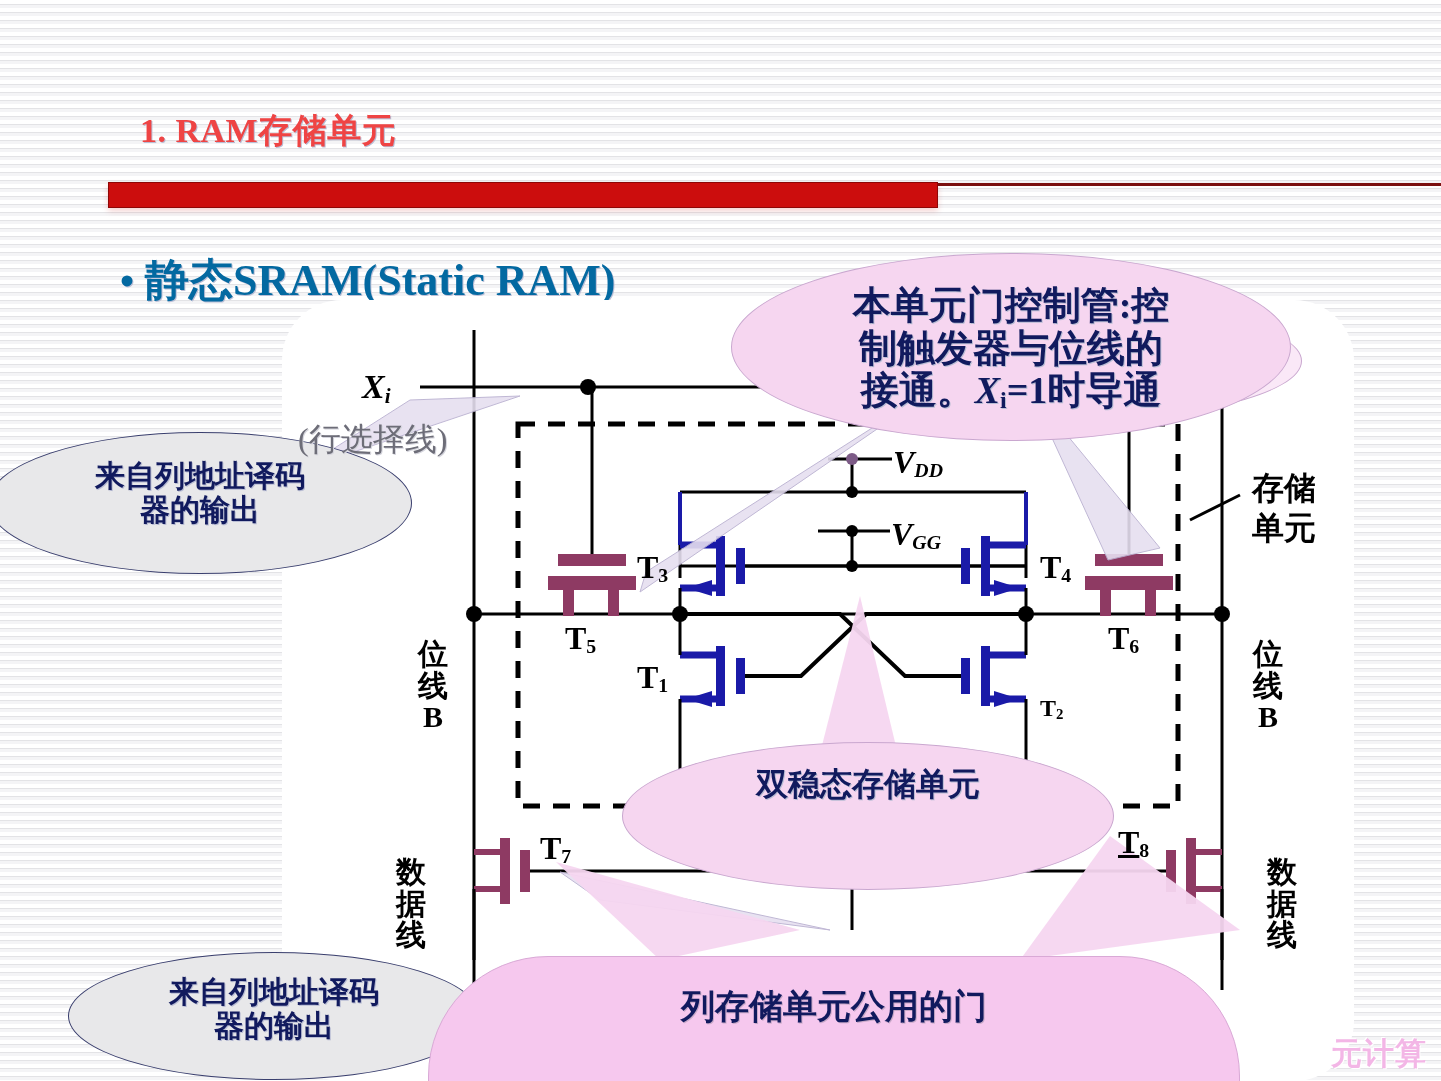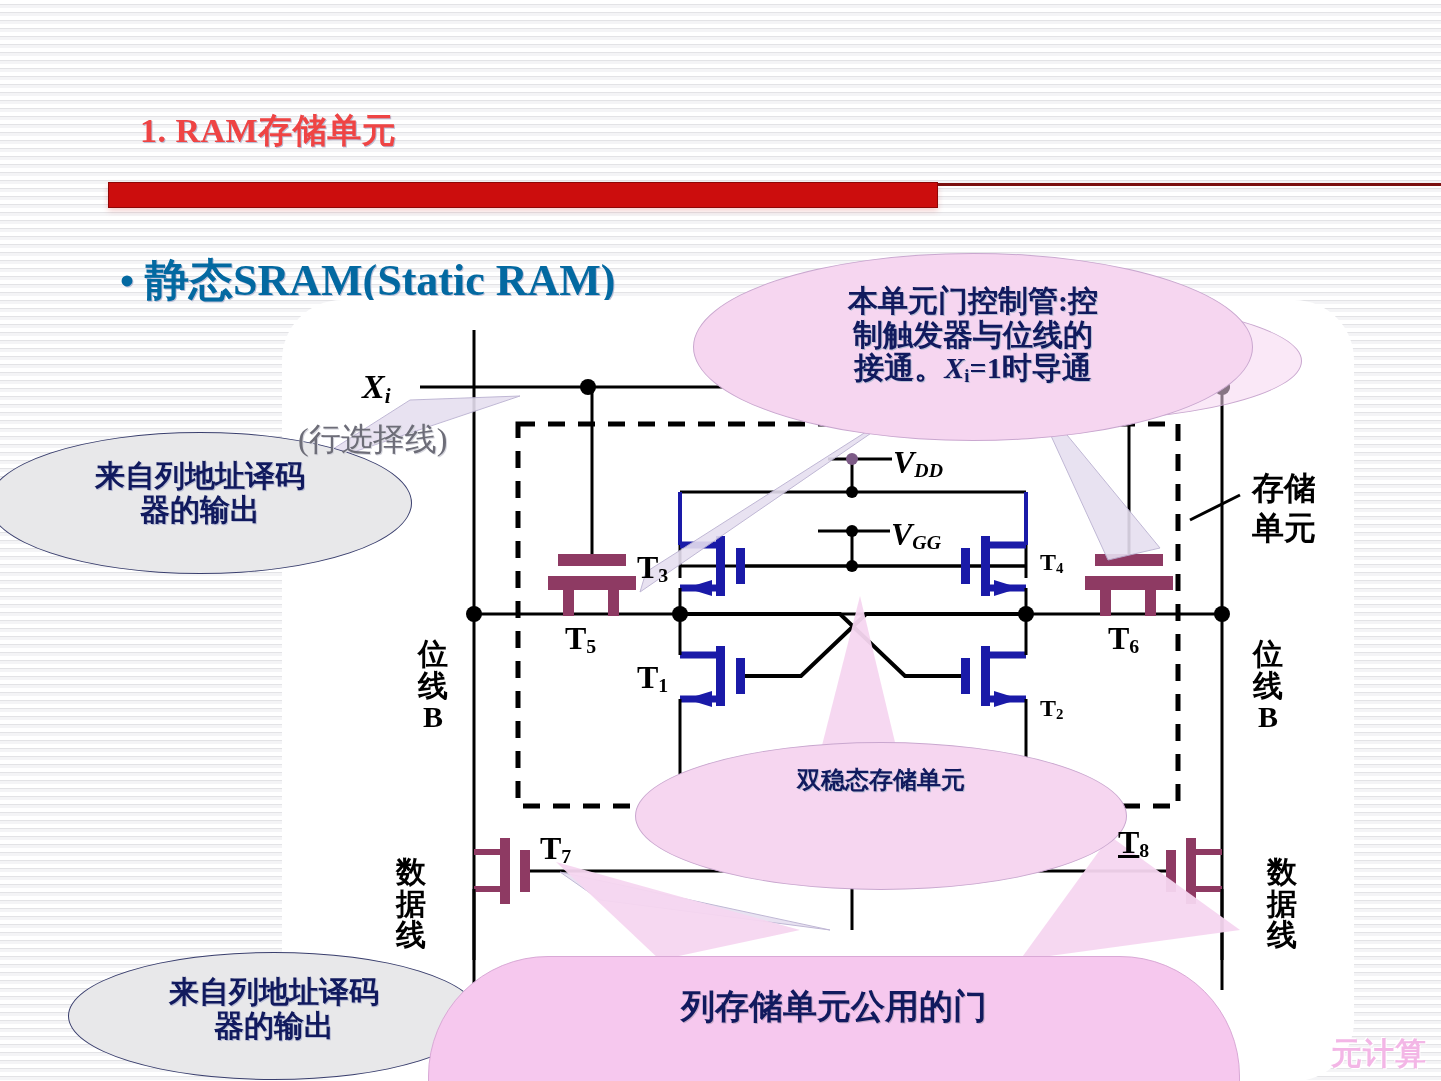--- a/index.html
+++ b/index.html
@@ -52,39 +52,39 @@
   
   .callout{position:absolute;text-align:center;color:#111a5e;font-weight:bold;
            text-shadow:1px 1px 0 #b9bdd4;line-height:1.12;}
   .gray-ell{
     background:#e8e8ea;border:1.4px solid #3a3f6e;border-radius:50%;
   }
   .pink-ell{
     background:#f6d6f0;border:1.2px solid #c9a7cf;border-radius:50%;
   }
   #c-topright{
-    left:693px;top:253px;width:560px;height:188px;
-    font-size:30px;padding-top:30px;box-sizing:border-box;z-index:6;
+    left:731px;top:253px;width:560px;height:188px;
+    font-size:38px;padding-top:30px;box-sizing:border-box;z-index:6;
   }
   #c-topright-b{
     position:absolute;left:800px;top:300px;width:500px;height:120px;
     background:rgba(246,214,240,.55);border:1.2px solid #c9a7cf;border-radius:50%;
     z-index:5;
   }
   #c-left{
     left:-12px;top:432px;width:424px;height:142px;
     font-size:30px;padding-top:26px;box-sizing:border-box;z-index:6;
   }
   #c-bleft{
     left:68px;top:952px;width:412px;height:128px;
     font-size:30px;padding-top:22px;box-sizing:border-box;z-index:8;
   }
   #c-mid{
-    left:635px;top:742px;width:492px;height:148px;
-    font-size:24px;padding-top:24px;box-sizing:border-box;z-index:6;
+    left:622px;top:742px;width:492px;height:148px;
+    font-size:32px;padding-top:24px;box-sizing:border-box;z-index:6;
   }
   #c-bottom{
     position:absolute;left:428px;top:956px;width:812px;height:130px;
     background:#f6c8ee;border:1px solid #d9a9d6;
     border-radius:120px 120px 0 0;
     color:#111a5e;font-weight:bold;font-size:34px;text-align:center;
     padding-top:28px;box-sizing:border-box;line-height:1.28;
     text-shadow:1px 1px 0 #c8a9c8;z-index:9;
   }
   .c-line{display:block;white-space:nowrap;}
@@ -262,21 +262,21 @@
 <div class="lbl lbl-b ital" style="left:893px;top:444px;font-size:32px;z-index:7;">
   <span>V</span><span class="sub">DD</span>
 </div>
 <div class="lbl lbl-b ital" style="left:891px;top:516px;font-size:32px;z-index:7;">
   <span>V</span><span class="sub">GG</span>
 </div>
 
 <div class="lbl lbl-b" style="left:637px;top:549px;font-size:32px;z-index:7;">
   <span>T</span><span class="sub">3</span>
 </div>
-<div class="lbl lbl-b" style="left:1040px;top:549px;font-size:24px;z-index:7;">
+<div class="lbl lbl-b" style="left:1040px;top:549px;font-size:32px;z-index:7;">
   <span>T</span><span class="sub">4</span>
 </div>
 <div class="lbl lbl-b" style="left:637px;top:659px;font-size:32px;z-index:7;">
   <span>T</span><span class="sub">1</span>
 </div>
 <div class="lbl lbl-b" style="left:1040px;top:659px;font-size:24px;z-index:7;margin-top:36px;">
   <span>T</span><span class="sub">2</span>
 </div>
 <div class="lbl lbl-b" style="left:565px;top:620px;font-size:32px;z-index:7;">
   <span>T</span><span class="sub">5</span>

